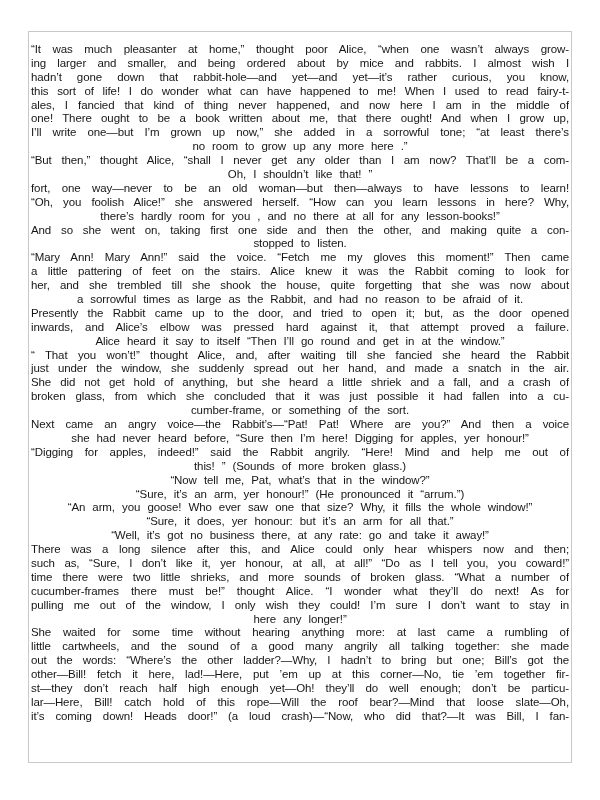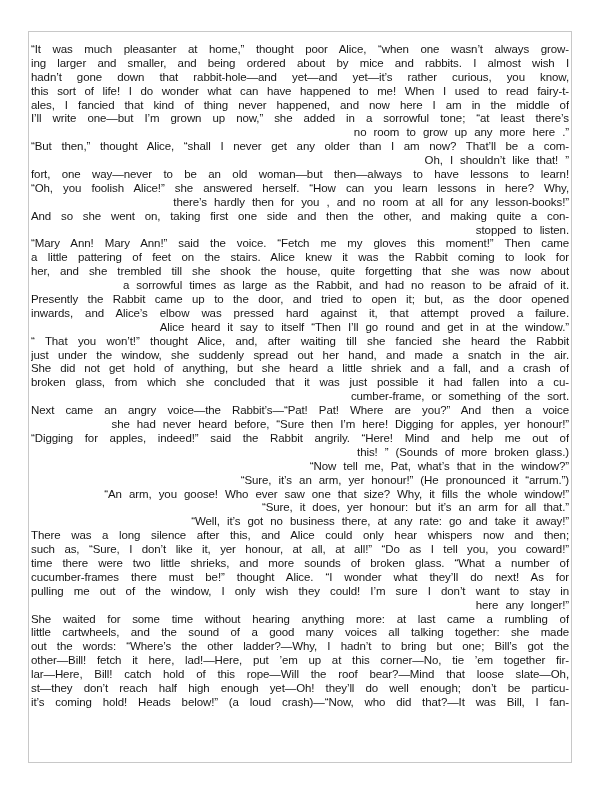--- a/index.html
+++ b/index.html
@@ -35,41 +35,42 @@
     letter-spacing: -0.1px;
     color: var(--text-color);
     overflow: hidden;
   }
   .line.fill {
     text-align: justify;
     text-align-last: justify;
     text-justify: inter-word;
   }
   .line.end {
-    text-align: right;
+    text-align: center;
     word-spacing: 4px;
   }
 </style>
 </head>
 <body>
 
 <div class="page">
   <div class="text-frame">
       <div class="line fill">“It was much pleasanter at home,” thought poor Alice, “when one wasn’t always grow-</div>
       <div class="line fill">ing larger and smaller, and being ordered about by mice and rabbits. I almost wish I</div>
       <div class="line fill">hadn’t gone down that rabbit-hole—and yet—and yet—it’s rather curious, you know,</div>
       <div class="line fill">this sort of life! I do wonder what can have happened to me! When I used to read fairy-t-</div>
       <div class="line fill">ales, I fancied that kind of thing never happened, and now here I am in the middle of</div>
+      <div class="line fill">one! There ought to be a book written about me, that there ought! And when I grow up,</div>
       <div class="line fill">I’ll write one—but I’m grown up now,” she added in a sorrowful tone; “at least there’s</div>
       <div class="line end">no room to grow up any more here .”</div>
       <div class="line fill">“But then,” thought Alice, “shall I never get any older than I am now? That’ll be a com-</div>
       <div class="line end">Oh, I shouldn’t like that! ”</div>
       <div class="line fill">fort, one way—never to be an old woman—but then—always to have lessons to learn!</div>
       <div class="line fill">“Oh, you foolish Alice!” she answered herself. “How can you learn lessons in here? Why,</div>
-      <div class="line end">there’s hardly then for you , and no room at all for any lesson-books!”</div>
+      <div class="line end">there’s hardly room for you , and no there at all for any lesson-books!”</div>
       <div class="line fill">And so she went on, taking first one side and then the other, and making quite a con-</div>
       <div class="line end">stopped to listen.</div>
       <div class="line fill">“Mary Ann! Mary Ann!” said the voice. “Fetch me my gloves this moment!” Then came</div>
       <div class="line fill">a little pattering of feet on the stairs. Alice knew it was the Rabbit coming to look for</div>
       <div class="line fill">her, and she trembled till she shook the house, quite forgetting that she was now about</div>
       <div class="line end">a sorrowful times as large as the Rabbit, and had no reason to be afraid of it.</div>
       <div class="line fill">Presently the Rabbit came up to the door, and tried to open it; but, as the door opened</div>
       <div class="line fill">inwards, and Alice’s elbow was pressed hard against it, that attempt proved a failure.</div>
       <div class="line end">Alice heard it say to itself “Then I’ll go round and get in at the window.”</div>
       <div class="line fill">“ That you won’t!” thought Alice, and, after waiting till she fancied she heard the Rabbit</div>
@@ -86,20 +87,20 @@
       <div class="line end">“An arm, you goose! Who ever saw one that size? Why, it fills the whole window!”</div>
       <div class="line end">“Sure, it does, yer honour: but it’s an arm for all that.”</div>
       <div class="line end">“Well, it’s got no business there, at any rate: go and take it away!”</div>
       <div class="line fill">There was a long silence after this, and Alice could only hear whispers now and then;</div>
       <div class="line fill">such as, “Sure, I don’t like it, yer honour, at all, at all!” “Do as I tell you, you coward!”</div>
       <div class="line fill">time there were two little shrieks, and more sounds of broken glass. “What a number of</div>
       <div class="line fill">cucumber-frames there must be!” thought Alice. “I wonder what they’ll do next! As for</div>
       <div class="line fill">pulling me out of the window, I only wish they could! I’m sure I don’t want to stay in</div>
       <div class="line end">here any longer!”</div>
       <div class="line fill">She waited for some time without hearing anything more: at last came a rumbling of</div>
-      <div class="line fill">little cartwheels, and the sound of a good many voices all talking together: she made</div>
+      <div class="line fill">little cartwheels, and the sound of a good many angrily all talking together: she made</div>
       <div class="line fill">out the words: “Where’s the other ladder?—Why, I hadn’t to bring but one; Bill’s got the</div>
       <div class="line fill">other—Bill! fetch it here, lad!—Here, put ’em up at this corner—No, tie ’em together fir-</div>
+      <div class="line fill">st—they don’t reach half high enough yet—Oh! they’ll do well enough; don’t be particu-</div>
       <div class="line fill">lar—Here, Bill! catch hold of this rope—Will the roof bear?—Mind that loose slate—Oh,</div>
-      <div class="line fill">st—they don’t reach half high enough yet—Oh! they’ll do well enough; don’t be particu-</div>
-      <div class="line fill">it’s coming hold! Heads below!” (a loud crash)—“Now, who did that?—It was Bill, I fan-</div>
+      <div class="line fill">it’s coming down! Heads door!” (a loud crash)—“Now, who did that?—It was Bill, I fan-</div>
     </div>
 </div>
 
 </body></html>

